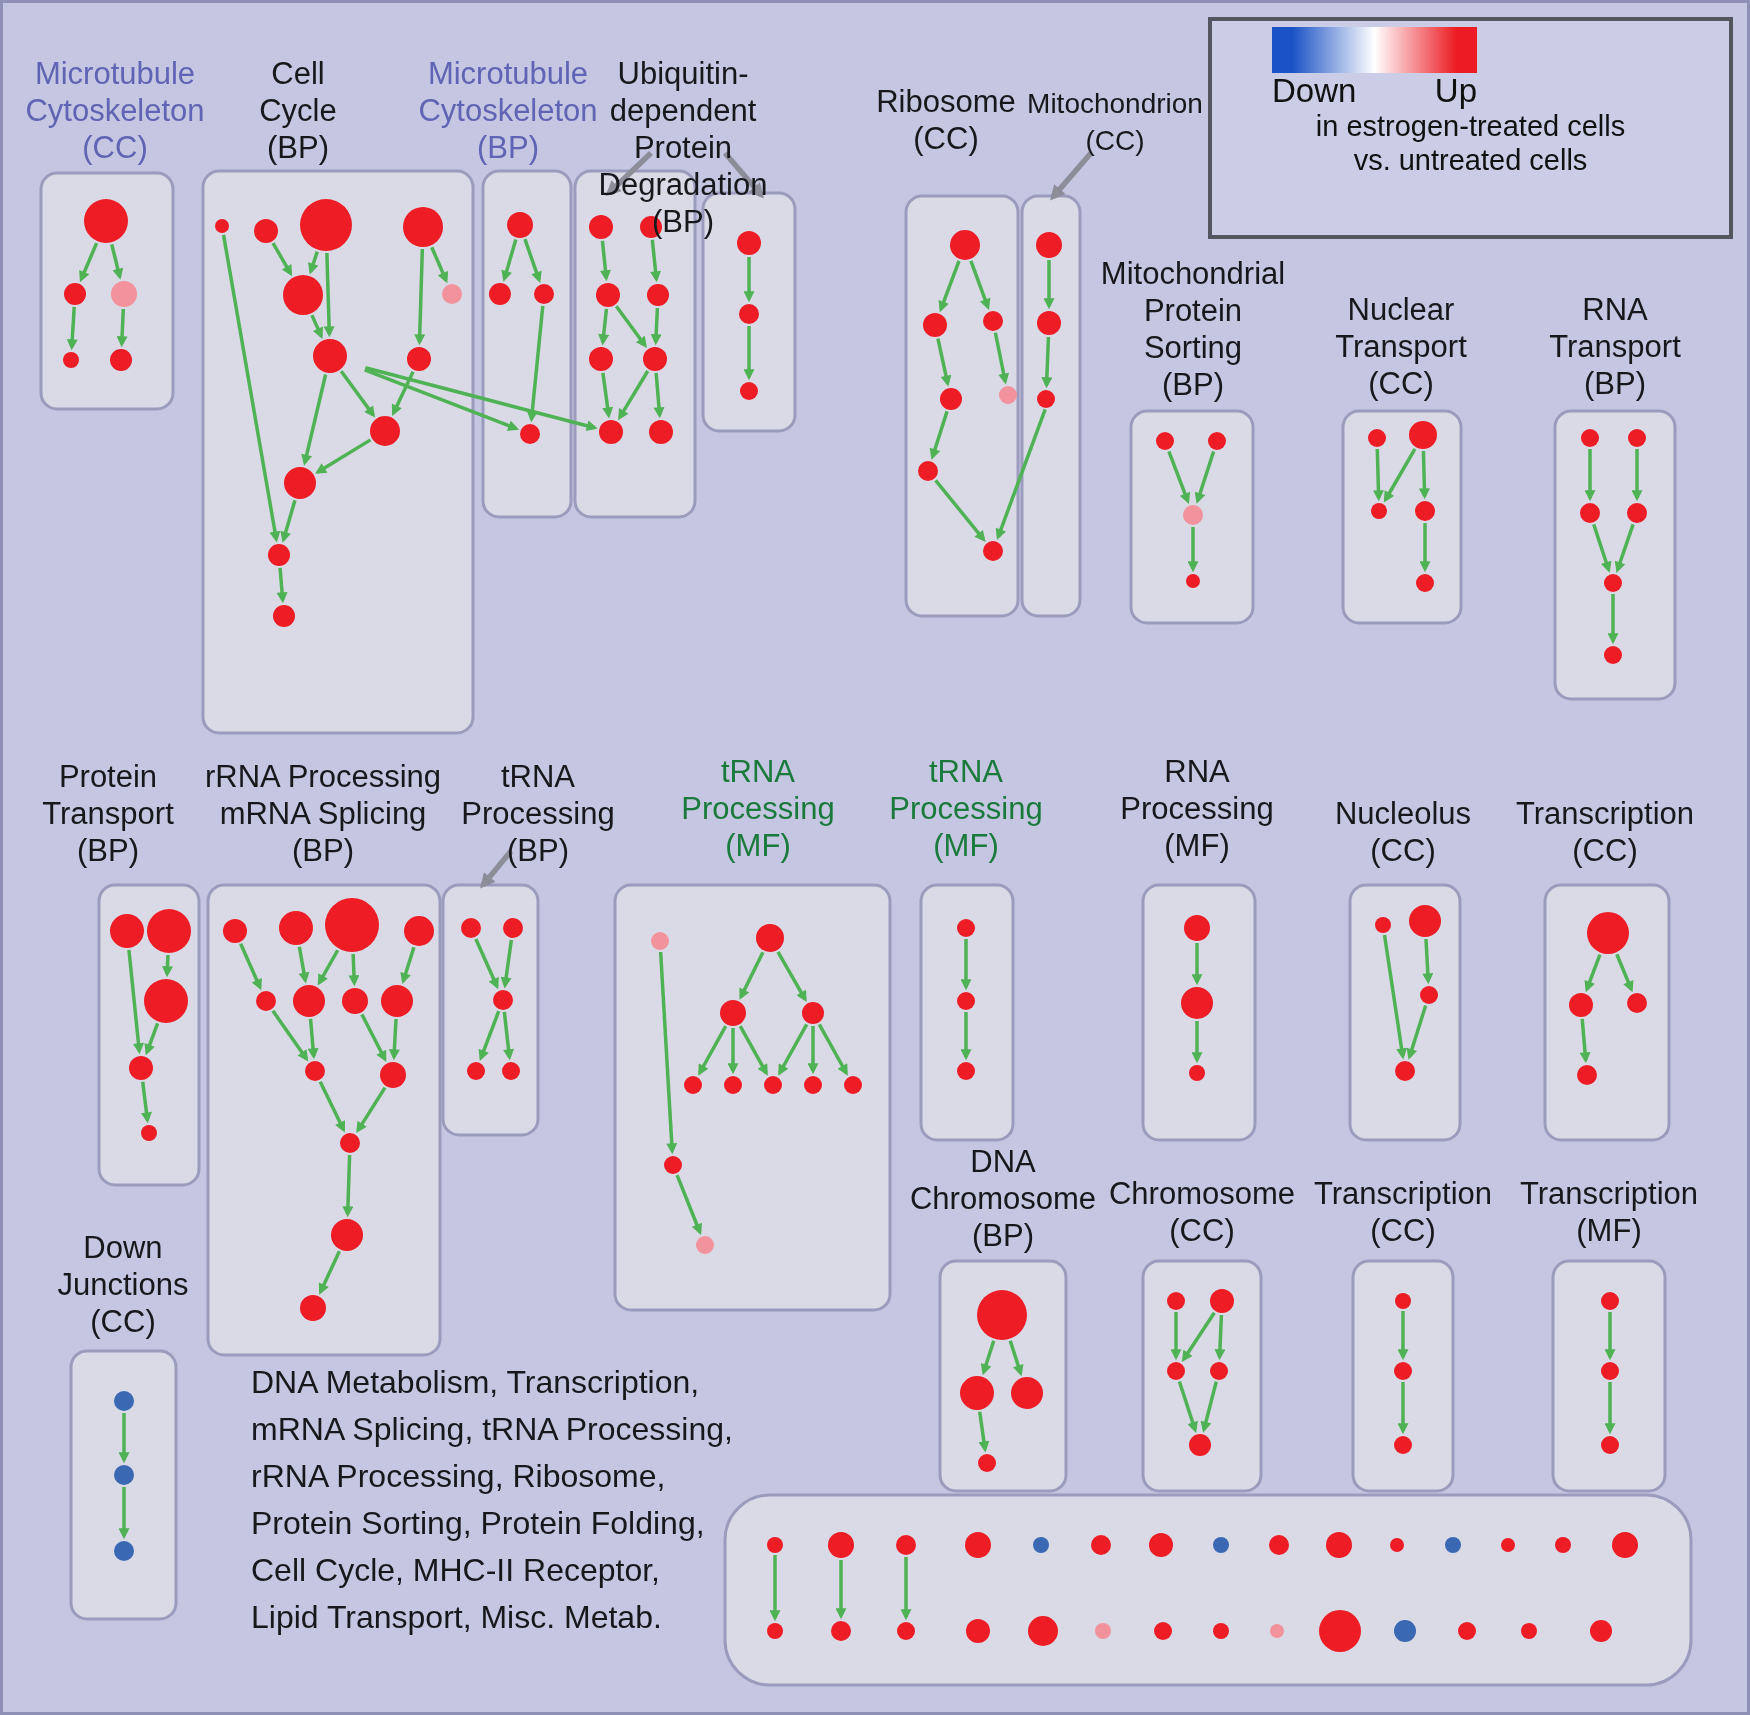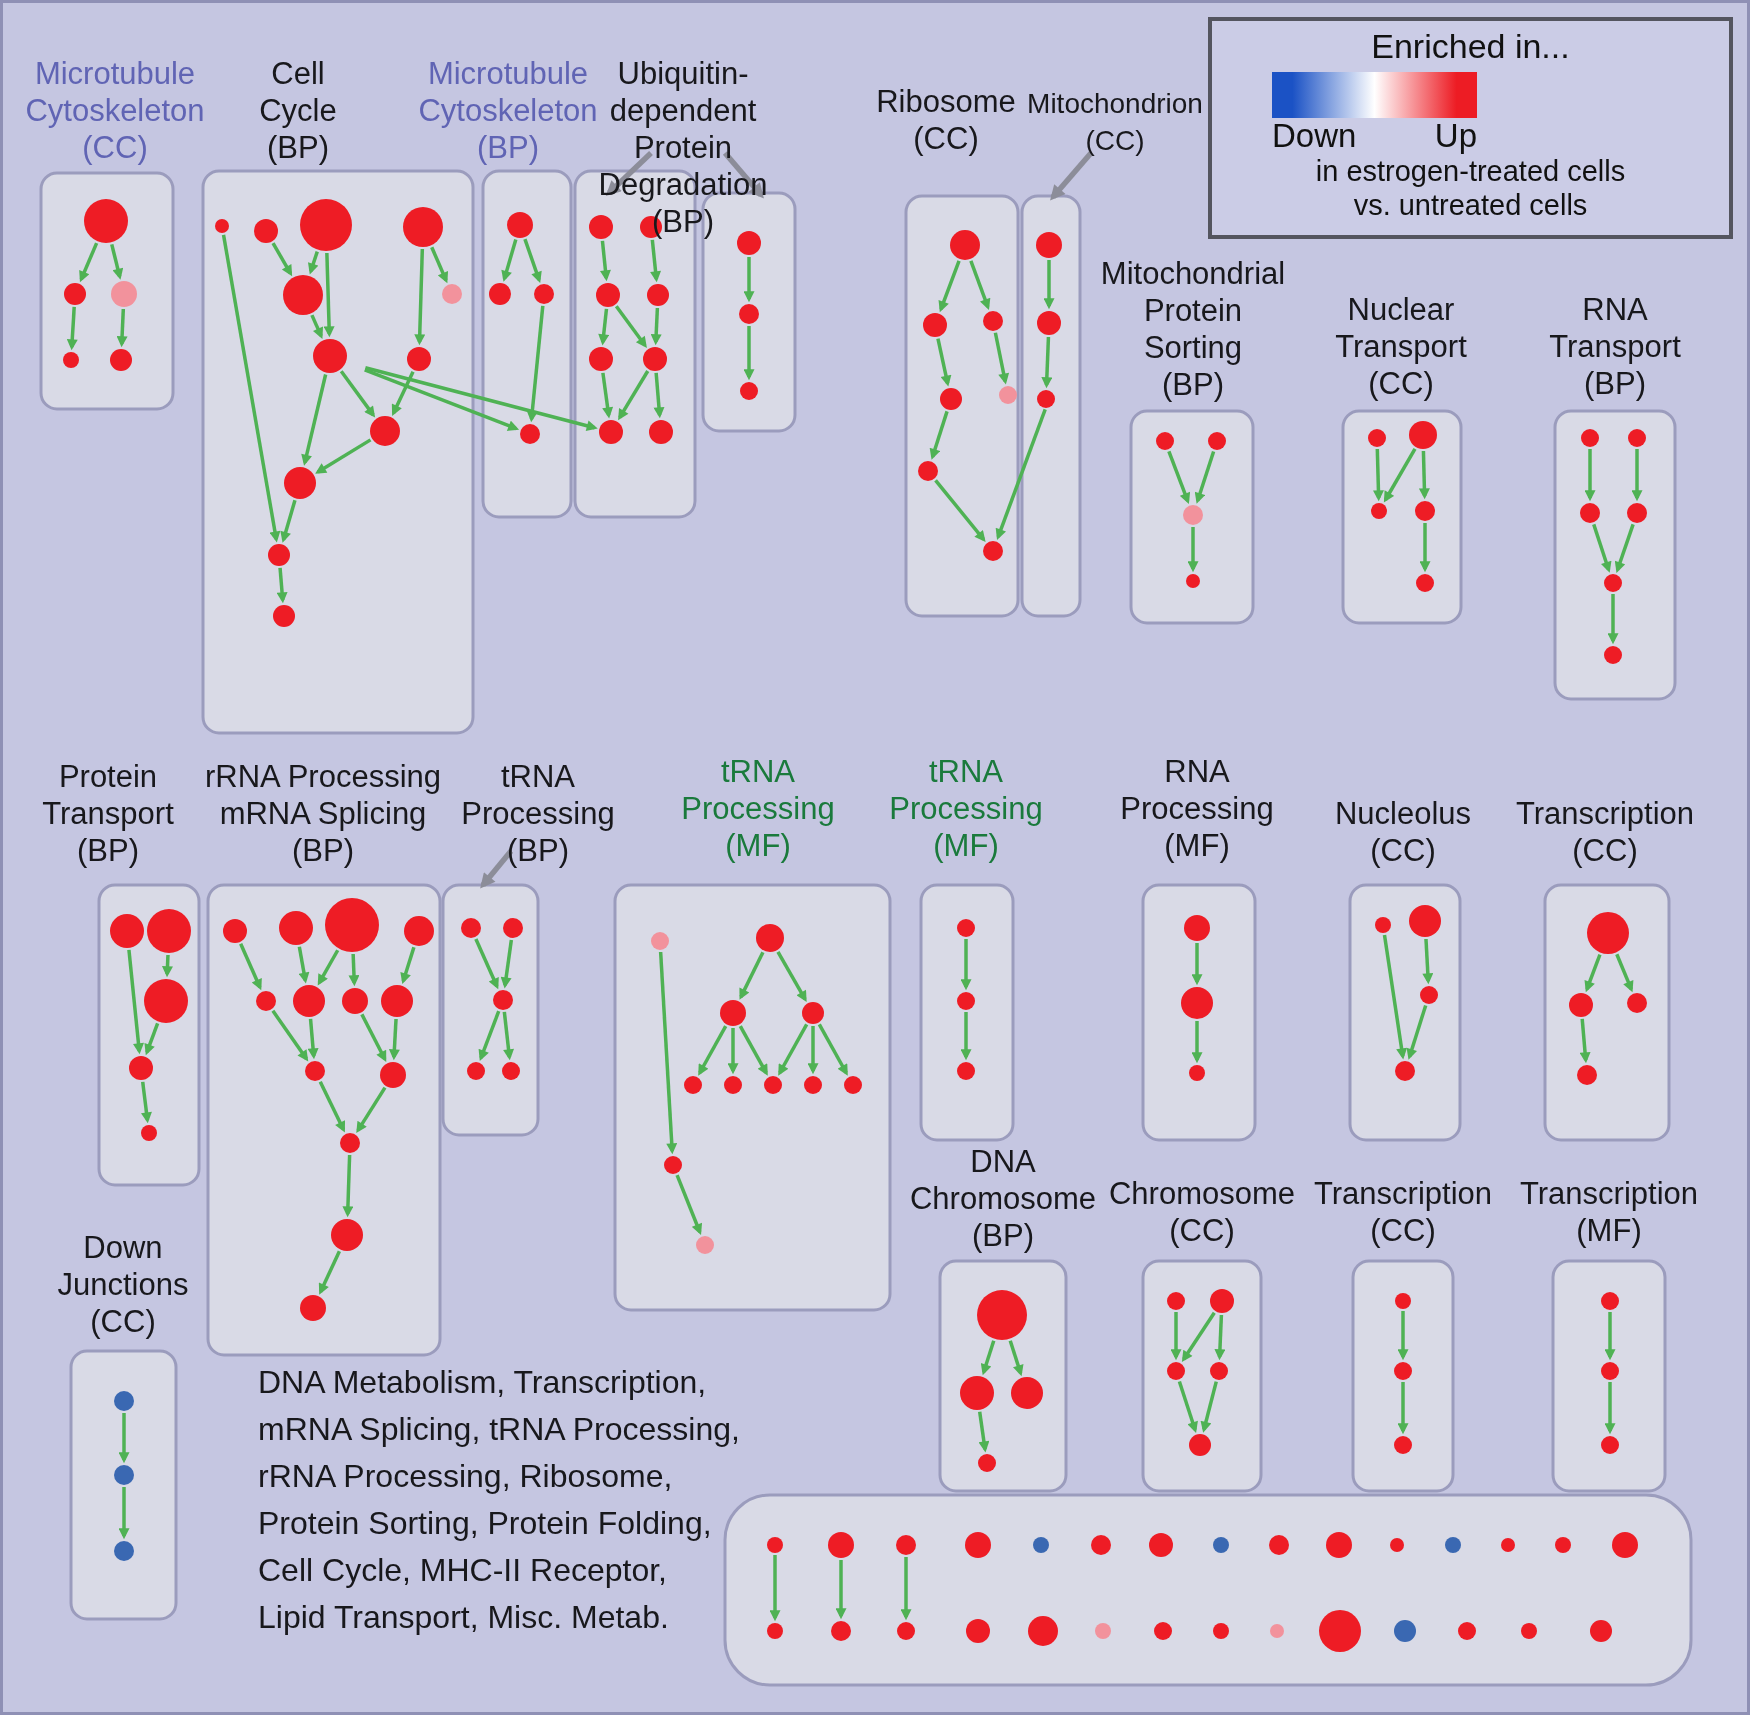--- a/index.html
+++ b/index.html
@@ -22,21 +22,20 @@
     white-space:pre-line;
     color:#18181c;
   }
   .misc-note {
     position:absolute;
     font-size:32px;
     line-height:47px;
     white-space:pre-line;
     color:#18181c;
     text-align:left;
-    margin-left:7px;
   }
   .legend {
     position:absolute;
     left:1205px; top:14px;
     width:525px; height:222px;
     border:4px solid #54555f;
     background:#cbccE6;
     z-index:5;
   }
   .legend-title {
@@ -445,21 +444,20 @@
 (MF)</div>
       <div class="misc-note" style="left: 248px; top: 1356px; width: 520px;">DNA Metabolism, Transcription,
 mRNA Splicing, tRNA Processing,
 rRNA Processing, Ribosome,
 Protein Sorting, Protein Folding,
 Cell Cycle, MHC-II Receptor,
 Lipid Transport, Misc. Metab.</div>
     </div>
 
   <div class="legend">
-    <div class="legend-title">Enriched in...</div>
     <div class="legend-bar" id="legend-bar" style="background: linear-gradient(90deg, rgb(27, 82, 197) 0%, rgb(27, 82, 197) 10%, rgb(255, 255, 255) 50%, rgb(237, 28, 36) 90%, rgb(237, 28, 36) 100%);"></div>
     <div class="legend-ends">
       <span>Down</span>
       <span>Up</span>
     </div>
     <div class="legend-note">in estrogen-treated cells</div>
     <div class="legend-note">vs. untreated cells</div>
   </div>
 
 </div>

